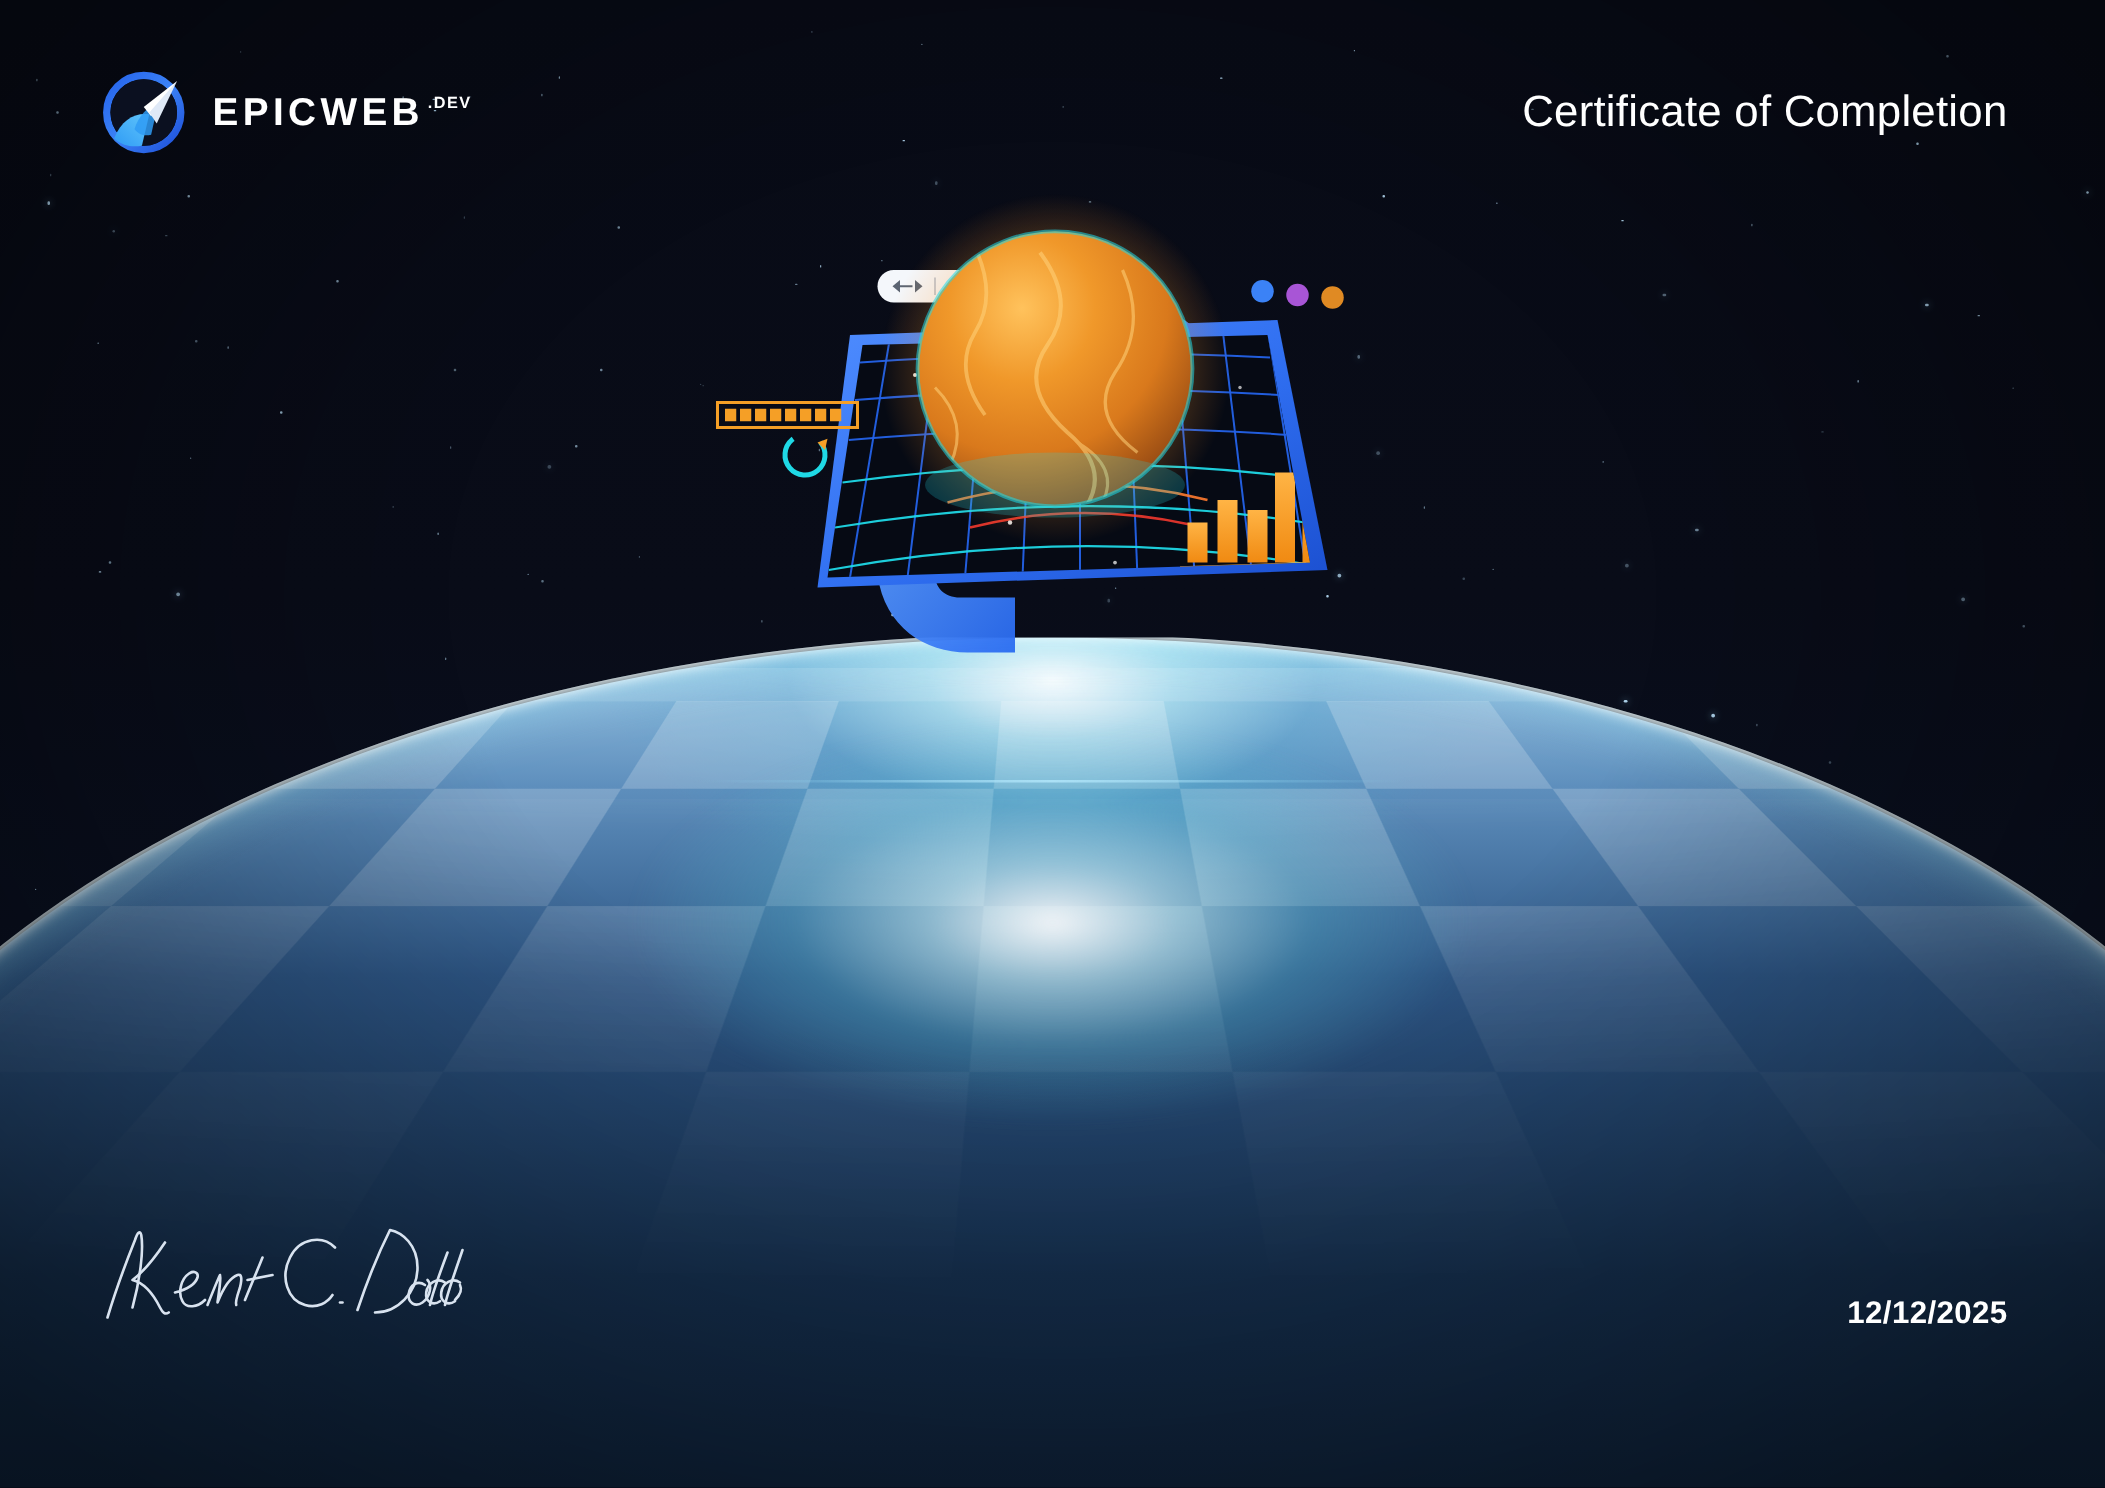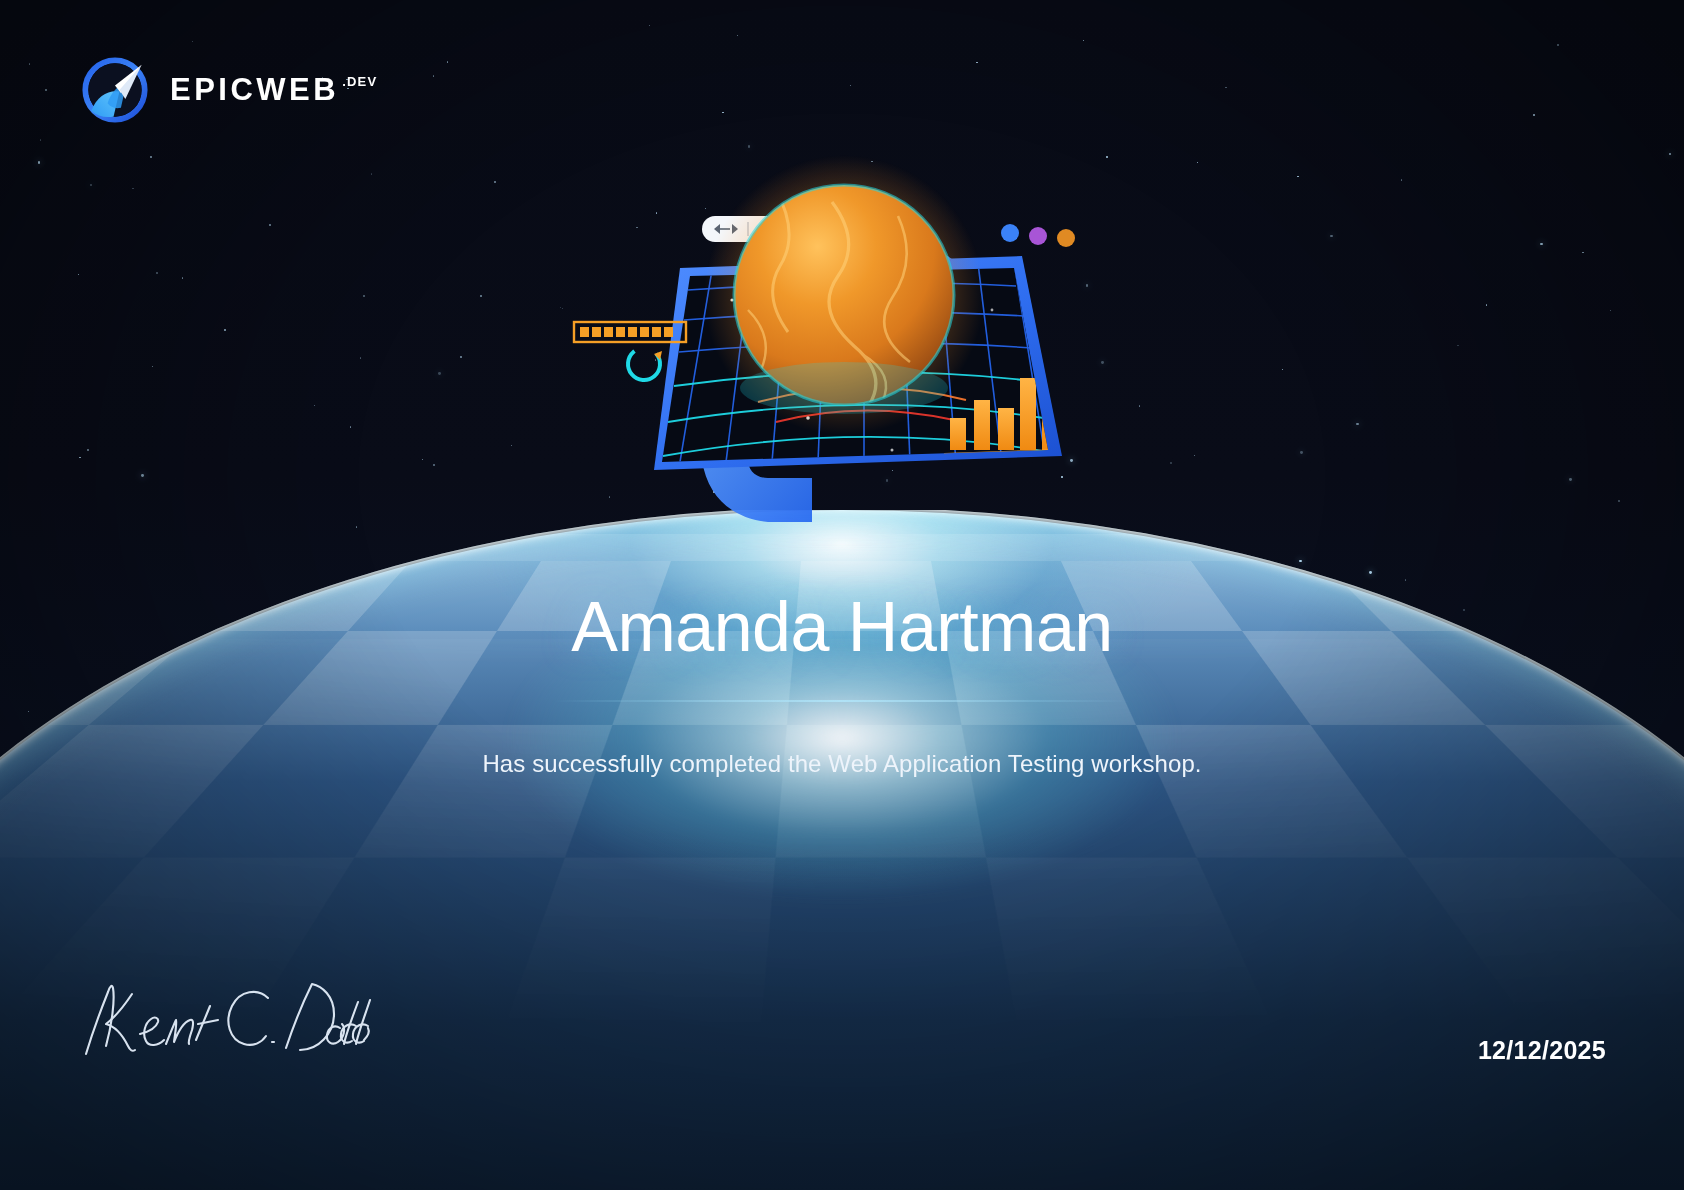--- a/index.html
+++ b/index.html
@@ -388,20 +388,21 @@
           <path d="M40 68 C44 54 54 44 66 38 L58 74 C50 76 44 73 40 68 Z" fill="#2f9bf5" opacity="0.85"></path>
           <path d="M86 16 L58 54 L50 44 Z" fill="#ffffff"></path>
           <path d="M86 16 L64 62 L56 50 Z" fill="#dfe9f7"></path>
         </svg>
       </span>
       <span class="brand-text">
         <span>EPICWEB</span>
         <span class="brand-tld">.DEV</span>
       </span>
     </div>
+    <div class="cert-title">Certificate of Completion</div>
   </div>
 
   <div class="hero">
     <svg viewBox="0 0 560 400" aria-hidden="true">
       <defs>
         <linearGradient id="frameG" x1="0" y1="0" x2="1" y2="1">
           <stop offset="0%" stop-color="#4f8dff"></stop>
           <stop offset="55%" stop-color="#2f6ef0"></stop>
           <stop offset="100%" stop-color="#1b4fd0"></stop>
         </linearGradient>
@@ -522,23 +523,21 @@
         <path d="M336 66 Q356 110 330 148 Q308 182 348 212" stroke="#ffd27a" stroke-width="2.6" fill="none"></path>
         <path d="M186 160 Q214 188 198 222" stroke="#ffd27a" stroke-width="2.4" fill="none"></path>
         <path d="M300 204 Q334 224 320 252" stroke="#ffd27a" stroke-width="2.4" fill="none"></path>
       </g>
       <circle cx="282" cy="145" r="110" fill="none" stroke="rgba(31,217,230,0.55)" stroke-width="3"></circle>
       <ellipse cx="282" cy="238" rx="104" ry="26" fill="rgba(31,217,230,0.22)"></ellipse>
     </svg>
   </div>
 
   <div class="body-block">
-    <div class="recipient">Amanda Hartman</div>
     <div class="divider"></div>
-    <div class="statement">Has successfully completed the Web Application Testing workshop.</div>
   </div>
 
   <div class="signature" title="Kent C. Dodds">
     <svg viewBox="0 0 300 110" aria-hidden="true">
       <g fill="none" stroke="#eaf4ff" stroke-width="2.1" stroke-linecap="round" stroke-linejoin="round" opacity="0.92">
 
         <path d="M14 92 C20 72 28 50 36 30 C38 24 40 22 41 26 C43 38 40 62 34 84"></path>
         <path d="M60 32 C52 44 42 56 34 62 C42 64 50 72 56 84 C58 88 60 90 63 88"></path>
 
         <path d="M68 72 C76 70 84 66 86 60 C87 56 83 54 79 57 C73 61 70 72 74 79 C77 85 86 84 92 78"></path>

